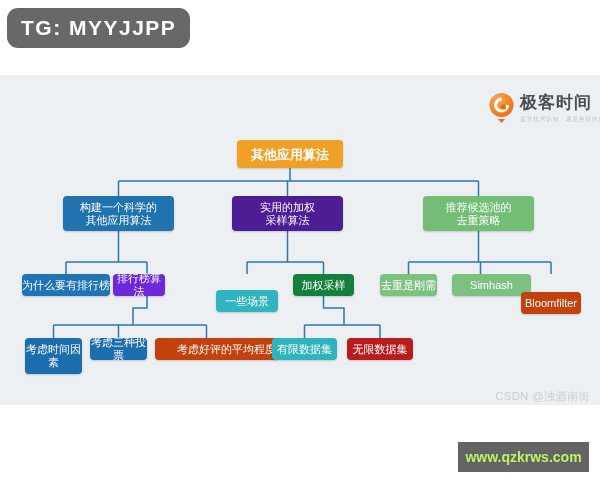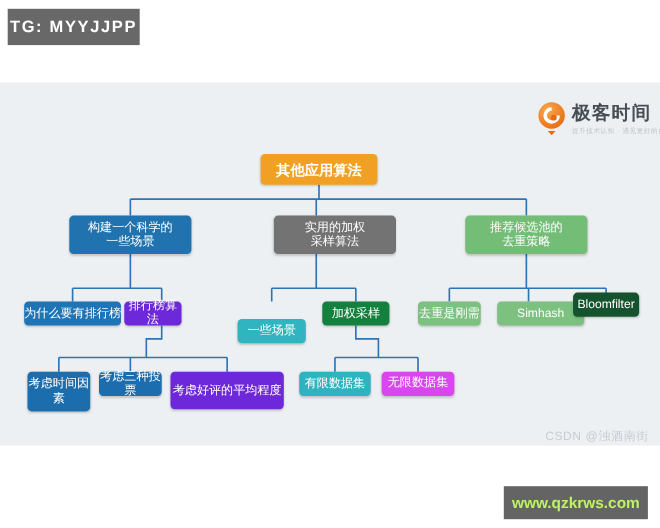--- a/index.html
+++ b/index.html
@@ -5,22 +5,23 @@
   html,body{margin:0;padding:0;}
   body{
     width:600px;height:480px;position:relative;overflow:hidden;
     background:#ffffff;
     font-family:"Liberation Sans","DejaVu Sans",sans-serif;
   }
   
   .tg-badge{
     position:absolute;left:7px;top:8px;
     background:#686868;color:#fff;
-    font-size:15px;font-weight:bold;letter-spacing:1.5px;
-    padding:8px 2px;
+    font-size:21px;font-weight:bold;letter-spacing:1.5px;
+    padding:8px 14px;
+    border-radius:11px;
   }
   .site-badge{
     position:absolute;left:458px;top:442px;width:131px;height:30px;
     background:#646464;color:#bef264;
     font-size:14px;font-weight:bold;
     display:flex;align-items:center;justify-content:center;
   }
   .watermark{
     position:absolute;right:10px;top:389px;
     color:#C7CDD3;font-size:11px;letter-spacing:.5px;margin-left:14px;
@@ -42,34 +43,34 @@
   
   .node{
     position:absolute;color:#fff;
     display:flex;align-items:center;justify-content:center;
     text-align:center;border-radius:4px;
     font-size:11px;line-height:13px;white-space:pre-line;
     box-shadow:0 1px 2px rgba(0,0,0,.18);
   }
   .root  {left:237px;top:140px;width:106px;height:28px;font-size:13px;font-weight:bold;background:#F0A125;text-align:right;}
   .b1    {left:63px; top:196px;width:111px;height:35px;background:#2173AF;}
-  .b2    {left:232px;top:196px;width:111px;height:35px;background:#737373;margin-left:17px;}
+  .b2    {left:232px;top:196px;width:111px;height:35px;background:#4c1d95;}
   .b3    {left:423px;top:196px;width:111px;height:35px;background:#73BD77;}
   .c1    {left:22px; top:274px;width:88px; height:22px;background:#1E74B5;}
   .c2    {left:113px;top:274px;width:52px; height:22px;background:#6d28d9;}
   .c3    {left:216px;top:274px;width:62px; height:22px;background:#30B5C0;margin-top:16px;}
   .c4    {left:293px;top:274px;width:61px; height:22px;background:#15803d;text-align:center;}
   .c5    {left:380px;top:274px;width:57px; height:22px;background:#7CC180;}
   .c6    {left:452px;top:274px;width:79px; height:22px;background:#7CC180;}
-  .c7    {left:521px;top:266px;width:60px; height:22px;background:#14532d;}
+  .c7    {left:521px;top:292px;width:60px; height:22px;background:#c2410c;}
   .d1    {left:25px; top:338px;width:57px; height:36px;background:#1C6DAD;}
   .d2    {left:90px; top:338px;width:57px; height:22px;background:#1C6DAD;}
-  .d3    {left:155px;top:338px;width:103px;height:34px;background:#6d28d9;}
+  .d3    {left:155px;top:338px;width:103px;height:22px;background:#c2410c;padding-left:20px;}
   .d4    {left:272px;top:338px;width:65px; height:22px;background:#2FB3BE;}
-  .d5    {left:347px;top:338px;width:66px; height:22px;background:#d946ef;font-family:Liberation Mono, monospace;}
+  .d5    {left:347px;top:338px;width:66px; height:22px;background:#b91c1c;}
 </style>
 </head>
 <body>
 
 <div class="board"></div>
 
 <svg class="wires" width="600" height="480">
   <path d="M290 168 V181 M118.5 181 H478.5 M118.5 181 V196 M287.5 181 V196 M478.5 181 V196"></path>
   <path d="M118.5 231 V262 M66 262 H147 M66 262 V274 M147 262 V274"></path>
   <path d="M287.5 231 V262 M247 262 H323.5 M247 262 V274 M323.5 262 V274"></path>
@@ -93,21 +94,21 @@
   </svg>
   <div class="logo-txt">
     <div class="logo-brand">极客时间</div>
     <div class="logo-tag">提升技术认知 · 遇见更好的自己</div>
   </div>
 </div>
 
 <div class="node root">其他应用算法</div>
 
 <div class="node b1">构建一个科学的
-一些场景</div>
+其他应用算法</div>
 <div class="node b2">实用的加权
 采样算法</div>
 <div class="node b3">推荐候选池的
 去重策略</div>
 
 <div class="node c1">为什么要有排行榜</div>
 <div class="node c2">排行榜算法</div>
 <div class="node c3">一些场景</div>
 <div class="node c4">加权采样</div>
 <div class="node c5">去重是刚需</div>

